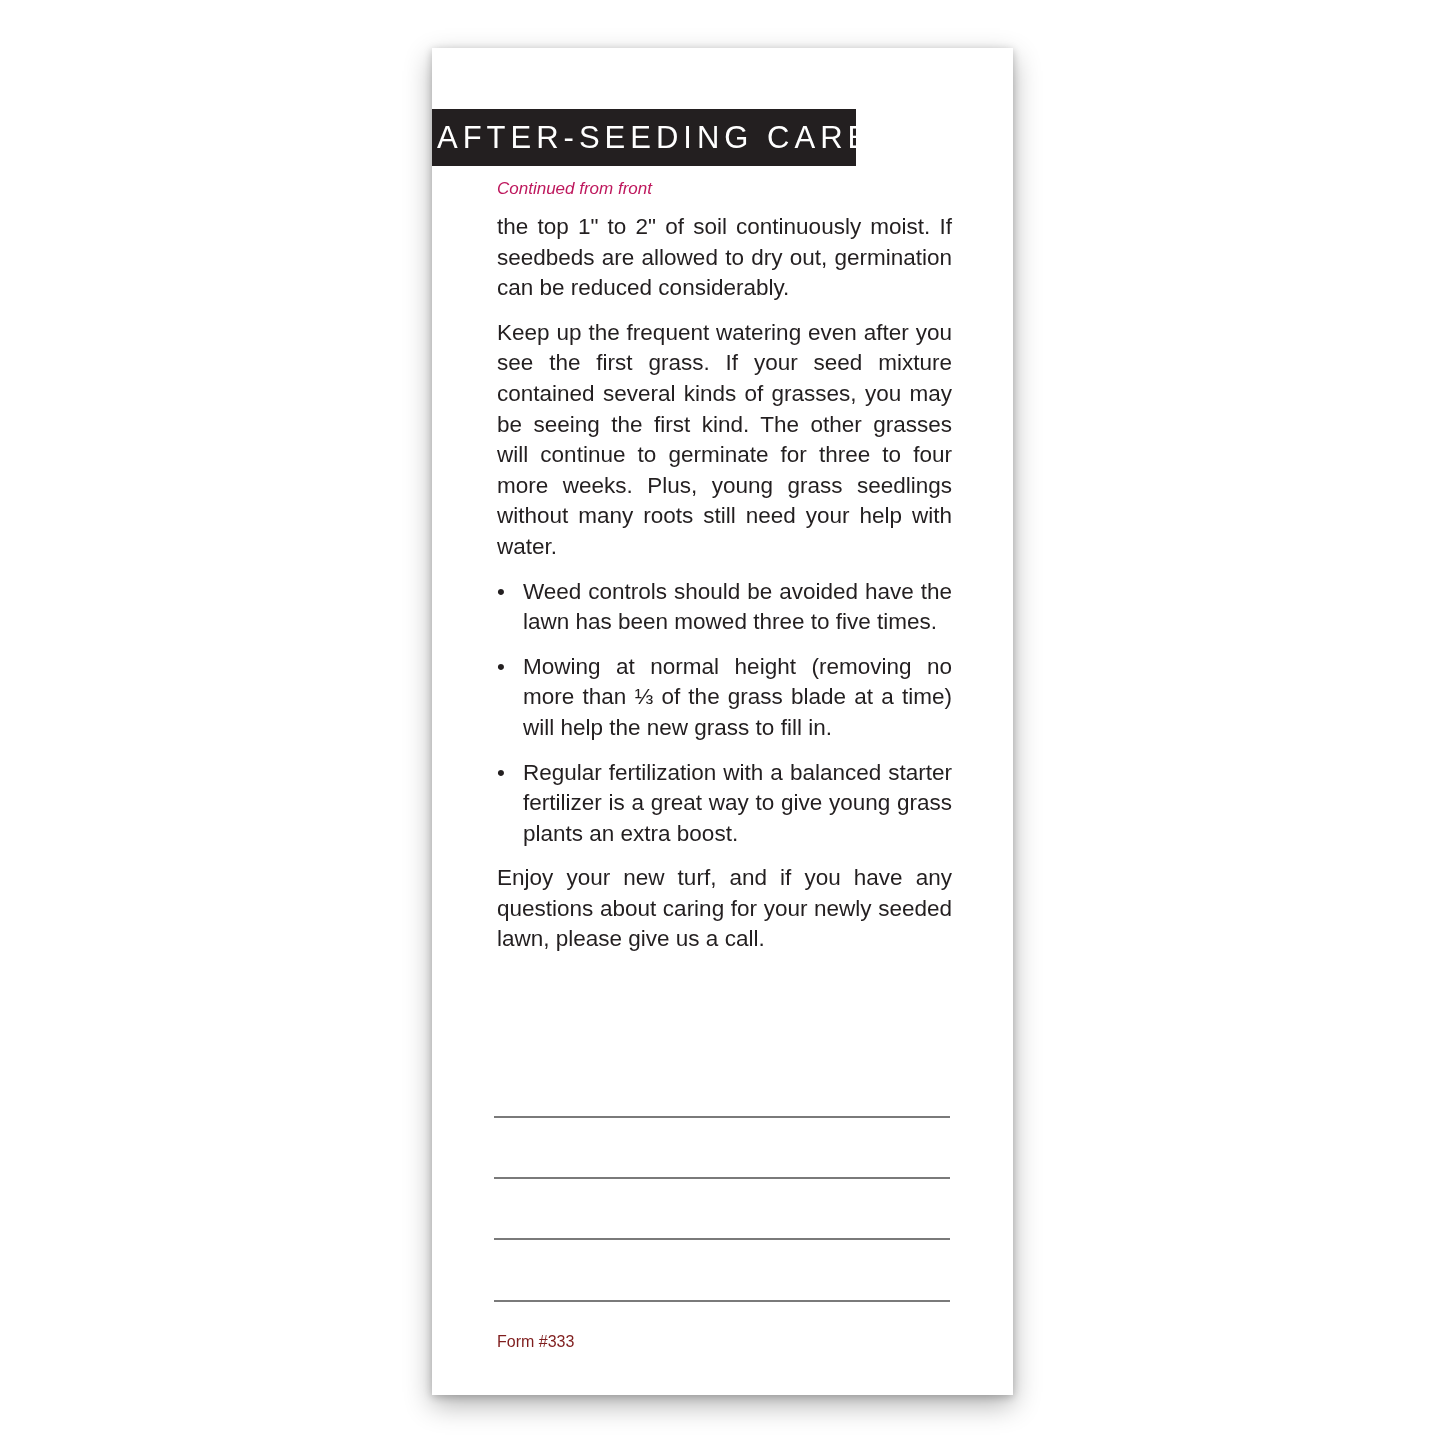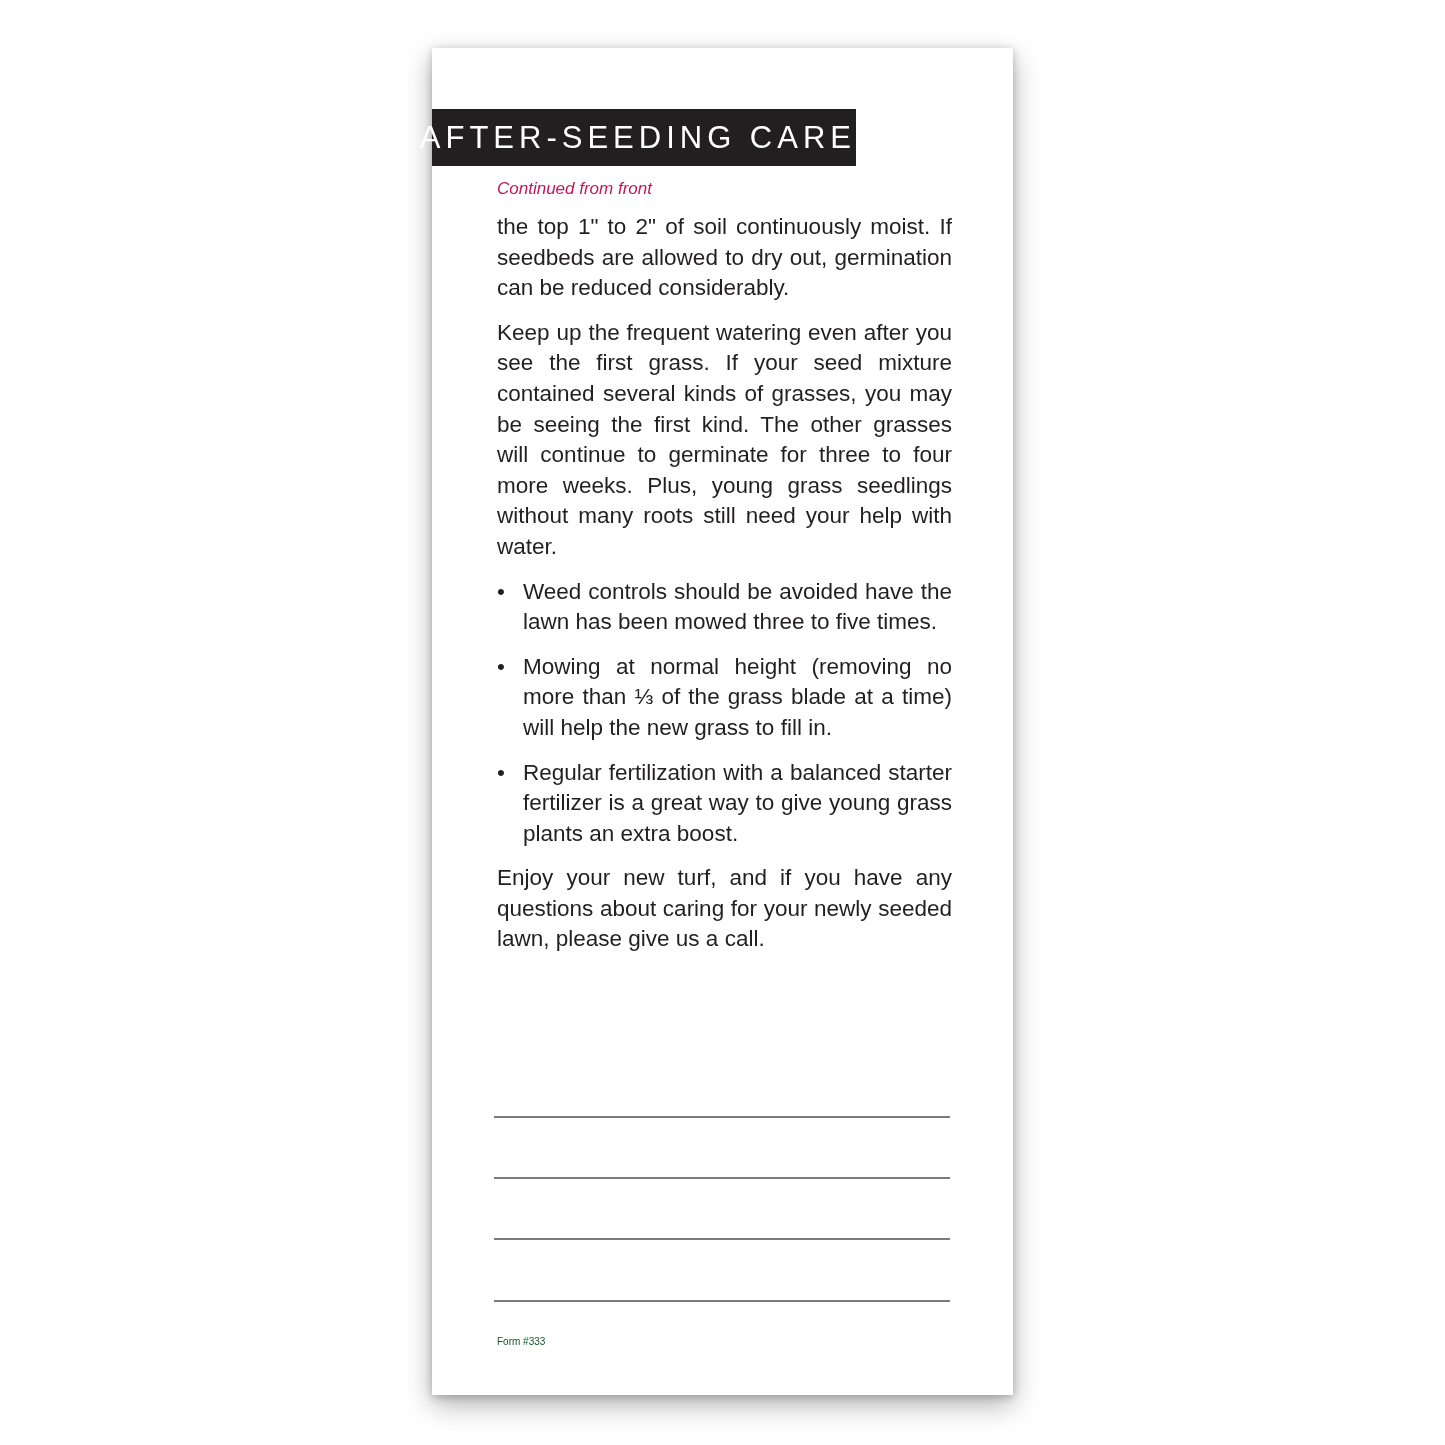--- a/index.html
+++ b/index.html
@@ -23,21 +23,21 @@
   }
   .title-bar {
     position: absolute;
     top: 61px;
     left: 0;
     width: 424px;
     height: 57px;
     background: #231f20;
     display: flex;
     align-items: center;
-    justify-content: flex-end;
+    justify-content: flex-start;
   }
   .title-bar .title-text {
     color: #ffffff;
     font-size: 31px;
     font-weight: 400;
     letter-spacing: 5px;
     white-space: nowrap;
     padding-left: 5px; 
   }
   .subheading {
@@ -85,22 +85,22 @@
   }
   .note-line.l1 { top: 1068px; }
   .note-line.l2 { top: 1129px; }
   .note-line.l3 { top: 1190px; }
   .note-line.l4 { top: 1252px; }
   .footer {
     position: absolute;
     top: 1286px;
     left: 65px;
     width: 470px;
-    color: #14532d;
-    font-size: 10px;
+    color: #7f1d1d;
+    font-size: 16px;
     line-height: 16.5px;
   }
 </style>
 </head>
 <body>
 
 <div class="stage">
   <div class="card">
 
     <div class="title-bar">

